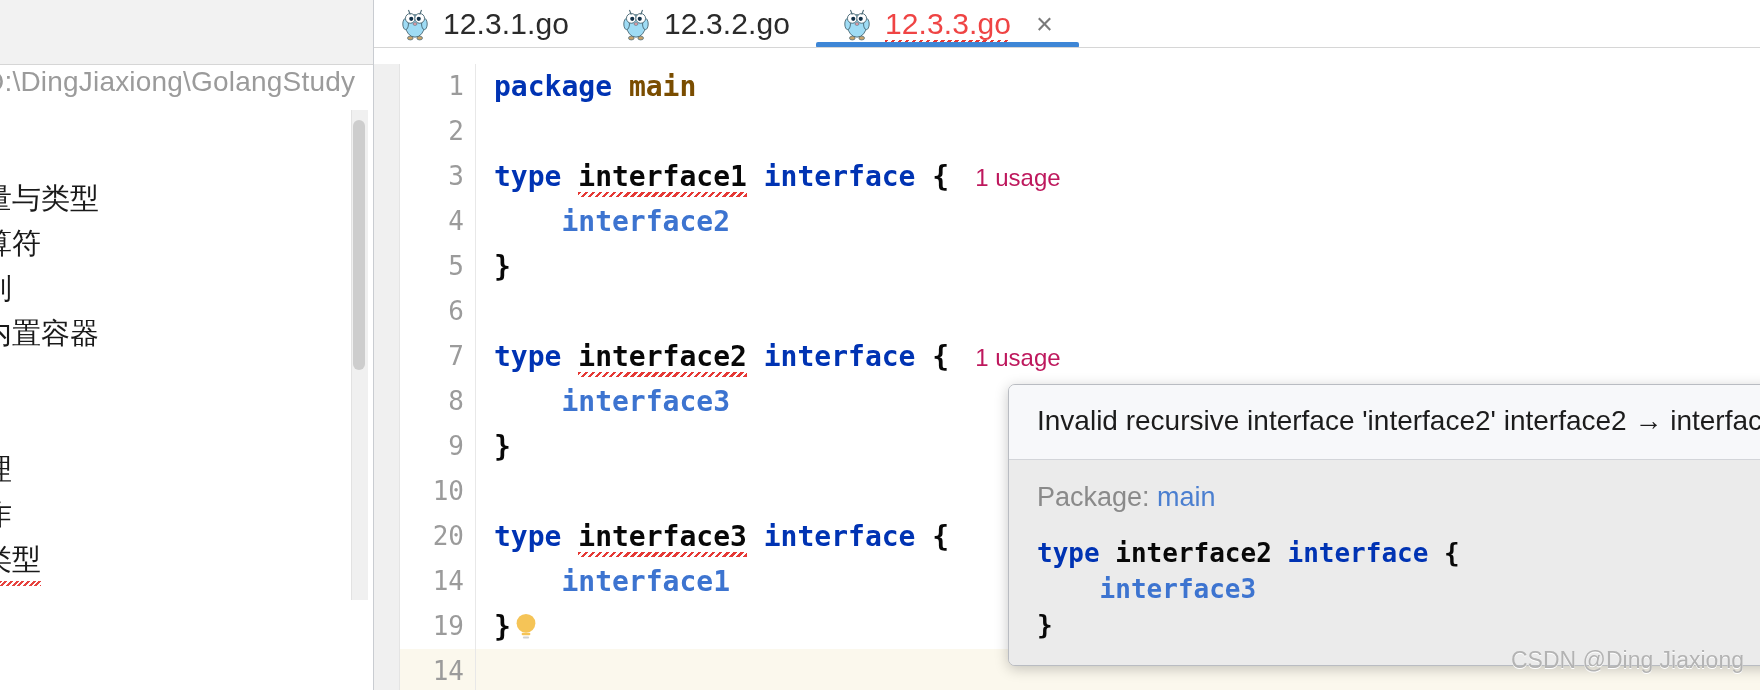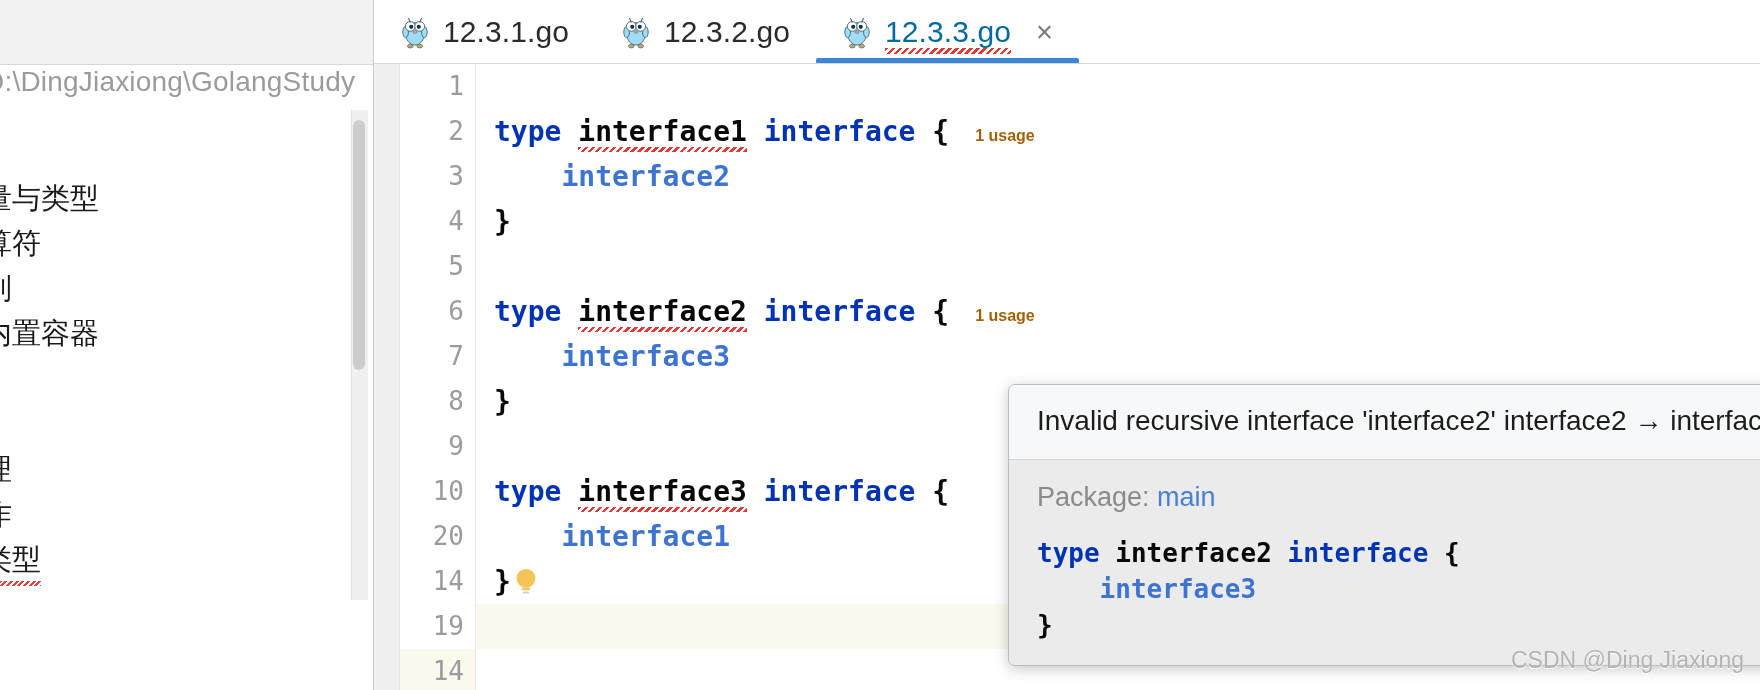--- a/index.html
+++ b/index.html
@@ -96,21 +96,21 @@
   
   #editor-area {
     flex: 1 1 auto;
     position: relative;
     background: #ffffff;
     overflow: hidden;
   }
 
   
   #tabbar {
-    height: 64px;
+    height: 48px;
     display: flex;
     align-items: stretch;
     background: #ffffff;
     position: relative;
   }
   .tab {
     display: flex;
     align-items: center;
     gap: 13px;
     padding: 0 26px;
@@ -118,21 +118,21 @@
     cursor: default;
     background: #ffffff;
   }
   .tab .tab-label {
     font-size: 30px;
     color: #2b2b2b;
     white-space: nowrap;
     letter-spacing: .1px;
   }
   .tab.active .tab-label {
-    color: #0369a1;
+    color: #ef4444;
     position: relative;
   }
   .tab.active .tab-label::after {
     content: "";
     position: absolute;
     left: 0; right: 0; bottom: -5px;
     height: 6px;
     background-image:
       repeating-linear-gradient(135deg,#e53935 0 2.5px,transparent 2.5px 5px);
   }
@@ -230,23 +230,23 @@
     content: "";
     position: absolute;
     left: 0; right: 0; bottom: 2px;
     height: 5px;
     background-image:
       repeating-linear-gradient(135deg,#e53935 0 2.5px,transparent 2.5px 5px);
   }
 
   .usage-hint {
     font-family: "Liberation Sans", sans-serif;
-    font-size: 16px;
-    font-weight: bold;
-    color: #a16207;
+    font-size: 24px;
+    font-weight: normal;
+    color: #be185d;
     padding-left: 26px;
   }
 
   .bulb {
     display: inline-block;
     width: 26px; height: 30px;
     vertical-align: -6px;
     margin-left: 2px;
   }
 
@@ -415,20 +415,23 @@
           <div class="row gutter-row gutter-num">8</div>
           <div class="row gutter-row gutter-num">9</div>
           <div class="row gutter-row gutter-num">10</div>
           <div class="row gutter-row gutter-num">20</div>
           <div class="row gutter-row gutter-num">14</div>
           <div class="row gutter-row gutter-num">19</div>
           <div class="row gutter-row gutter-num current">14</div>
         </div>
       <div id="code-pane">
           <div class="row">
+            <div class="code-line"><span class="kw">package</span><span> </span><span class="pkgname">main</span></div>
+          </div>
+          <div class="row">
             <div class="code-line"></div>
           </div>
           <div class="row">
             <div class="code-line"><span class="kw">type</span><span> </span><span class="ident err">interface1</span><span> </span><span class="kw">interface</span><span> </span><span class="brace">{</span><span class="usage-hint">1 usage</span></div>
           </div>
           <div class="row">
             <div class="code-line"><span class="typeref">    interface2</span></div>
           </div>
           <div class="row">
             <div class="code-line"><span class="brace">}</span></div>

